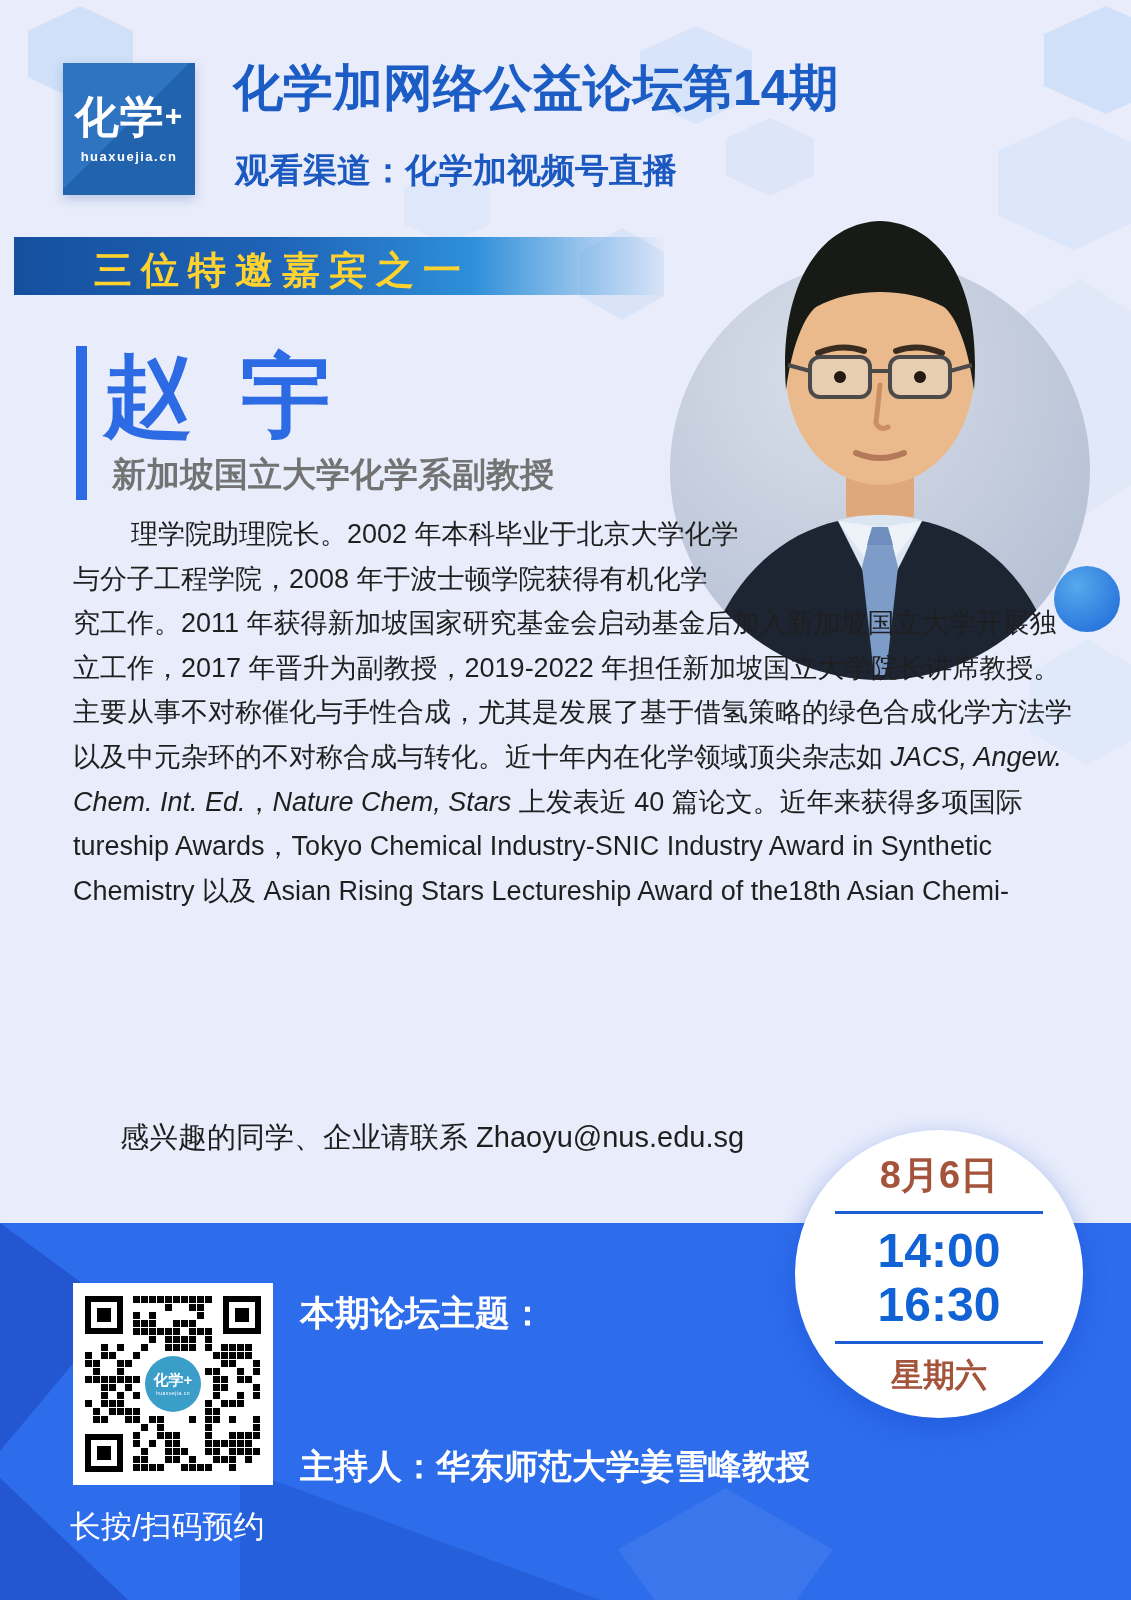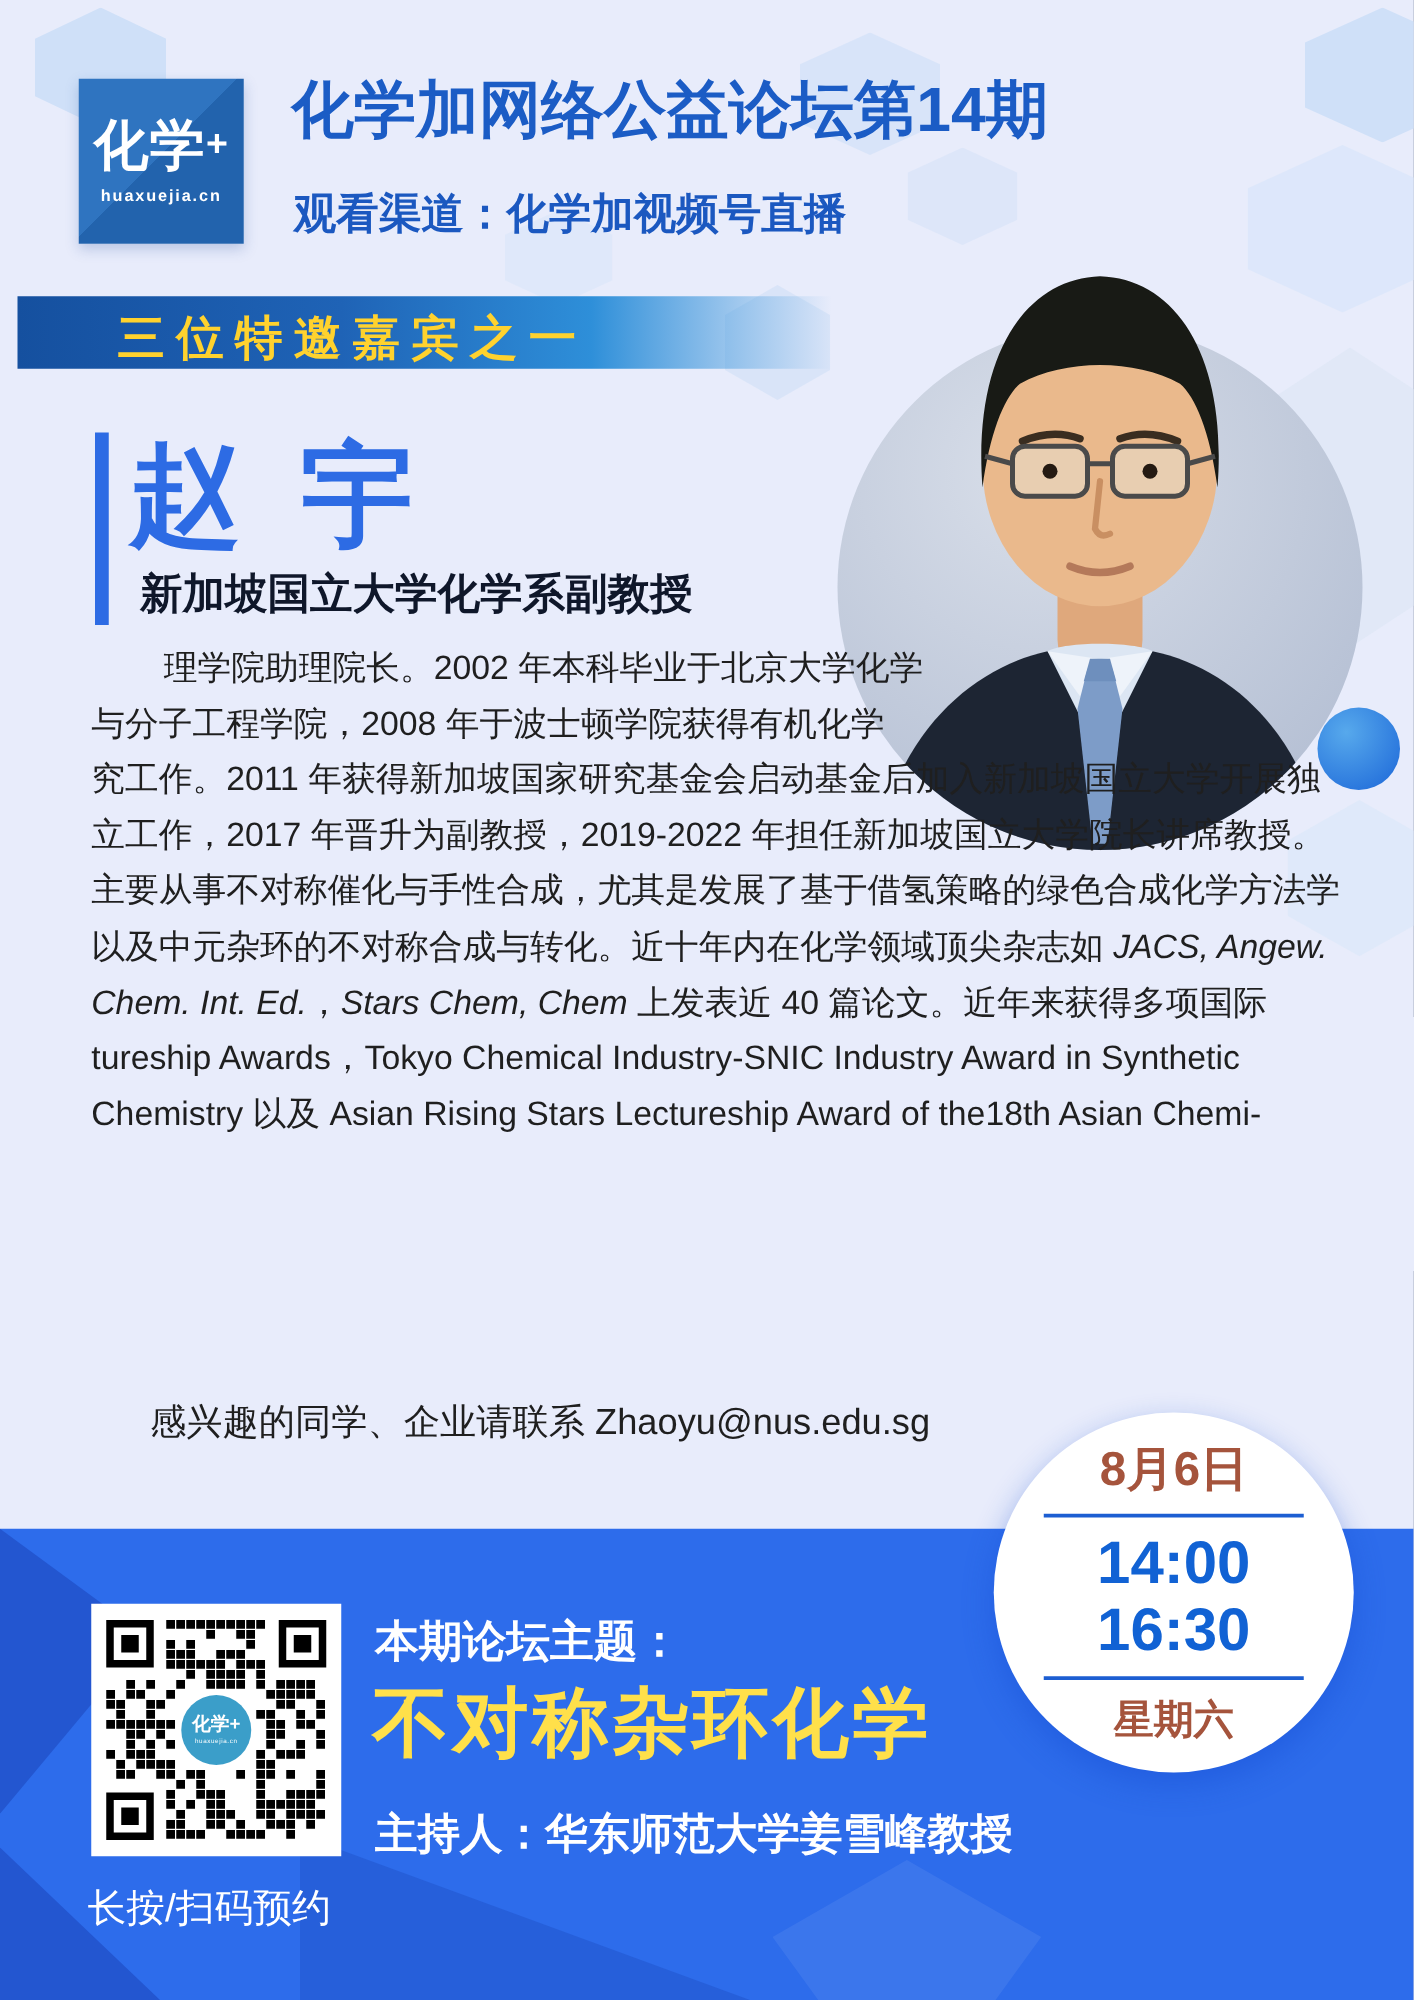--- a/index.html
+++ b/index.html
@@ -22,21 +22,21 @@
     letter-spacing:0px;white-space:nowrap;}
   .subtitle{position:absolute;left:235px;top:148px;font-size:34px;font-weight:bold;color:#1b58c0;white-space:nowrap;}
   
   .ribbon{position:absolute;left:14px;top:237px;width:740px;height:58px;
     background:linear-gradient(90deg,#15509f 0%,#1f63b6 35%,#2e8fd9 62%,rgba(62,160,224,0) 88%);}
   .ribbon-label{position:absolute;left:80px;top:8px;font-size:38px;font-weight:bold;color:#ffd22e;letter-spacing:9px;white-space:nowrap;}
   
   .name-bar{position:absolute;left:76px;top:346px;width:11px;height:154px;background:#2d6be4;}
   .guest-name{position:absolute;left:103px;top:336px;font-size:90px;font-weight:900;color:#2d6be4;white-space:nowrap;letter-spacing:0;}
   .guest-name .gap{display:inline-block;width:48px;}
-  .guest-role{position:absolute;left:112px;top:452px;font-size:34px;font-weight:bold;color:#0f172a;white-space:nowrap;}
+  .guest-role{position:absolute;left:112px;top:452px;font-size:34px;font-weight:bold;color:#737373;white-space:nowrap;}
   
   .photo-wrap{position:absolute;left:660px;top:205px;width:440px;height:480px;}
   .deco-circle{position:absolute;left:1054px;top:566px;width:66px;height:66px;border-radius:50%;
     background:radial-gradient(circle at 35% 30%,#57a9ec,#1b66d8);}
   
   .bio{position:absolute;left:73px;top:512px;width:1000px;color:#1f1f1f;font-size:27px;line-height:44.6px;}
   .bio .line{white-space:nowrap;}
   .bio .line:first-child{text-indent:58px;}
   .bio i{font-style:italic;}
   .contact{position:absolute;left:120px;top:1118px;font-size:29px;color:#1f1f1f;white-space:nowrap;}
@@ -162,21 +162,21 @@
   <div class="guest-name"><span>赵</span><span class="gap"></span><span>宇</span></div>
   <div class="guest-role">新加坡国立大学化学系副教授</div>
 
   <div class="bio">
       <div class="line"><span>理学院助理院长。2002 年本科毕业于北京大学化学</span></div>
       <div class="line"><span>与分子工程学院，2008 年于波士顿学院获得有机化学</span></div>
       <div class="line"><span>究工作。2011 年获得新加坡国家研究基金会启动基金后加入新加坡国立大学开展独</span></div>
       <div class="line"><span>立工作，2017 年晋升为副教授，2019-2022 年担任新加坡国立大学院长讲席教授。</span></div>
       <div class="line"><span>主要从事不对称催化与手性合成，尤其是发展了基于借氢策略的绿色合成化学方法学</span></div>
       <div class="line"><span>以及中元杂环的不对称合成与转化。近十年内在化学领域顶尖杂志如 </span><i>JACS, Angew.</i></div>
-      <div class="line"><i>Chem. Int. Ed.</i><span>，</span><i>Stars Chem, Chem</i><span> 上发表近 40 篇论文。近年来获得多项国际</span></div>
+      <div class="line"><i>Chem. Int. Ed.</i><span>，</span><i>Nature Chem, Stars</i><span> 上发表近 40 篇论文。近年来获得多项国际</span></div>
       <div class="line"><span>tureship Awards，Tokyo Chemical Industry-SNIC Industry Award in Synthetic</span></div>
       <div class="line"><span>Chemistry 以及 Asian Rising Stars Lectureship Award of the18th Asian Chemi-</span></div>
     </div>
   <div class="contact">感兴趣的同学、企业请联系 Zhaoyu@nus.edu.sg</div>
 
   <div class="band"></div>
   <div class="band-dark-tl"></div>
   <div class="band-dark-bl"></div>
   <div class="band-dark-diag"></div>
   <div class="band-light-pent"></div>
@@ -359,21 +359,20 @@
         <div class="qr-cell" style="left: 96px; top: 168px;"></div>
         <div class="qr-cell" style="left: 104px; top: 168px;"></div>
         <div class="qr-cell" style="left: 112px; top: 168px;"></div>
         <div class="qr-cell" style="left: 120px; top: 168px;"></div>
         <div class="qr-cell" style="left: 144px; top: 168px;"></div>
       </div>
   </div>
   <div class="qr-caption">长按/扫码预约</div>
 
   <div class="topic-label">本期论坛主题：</div>
-  <div class="topic">不对称杂环化学</div>
   <div class="host">主持人：华东师范大学姜雪峰教授</div>
 
   <div class="date-circle">
     <div class="dc-date">8月6日</div>
     <div class="dc-divider"></div>
     <div class="dc-time">14:00</div>
     <div class="dc-time">16:30</div>
     <div class="dc-divider"></div>
     <div class="dc-weekday">星期六</div>
   </div>

